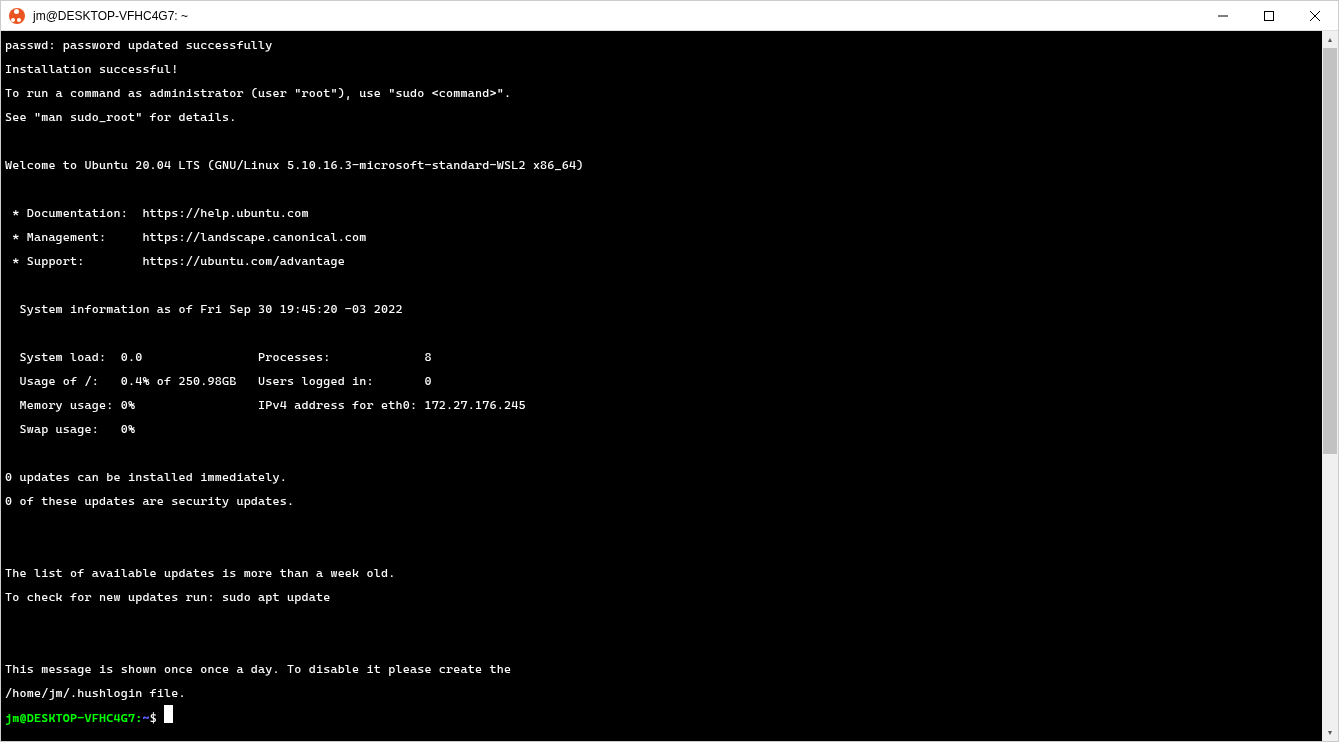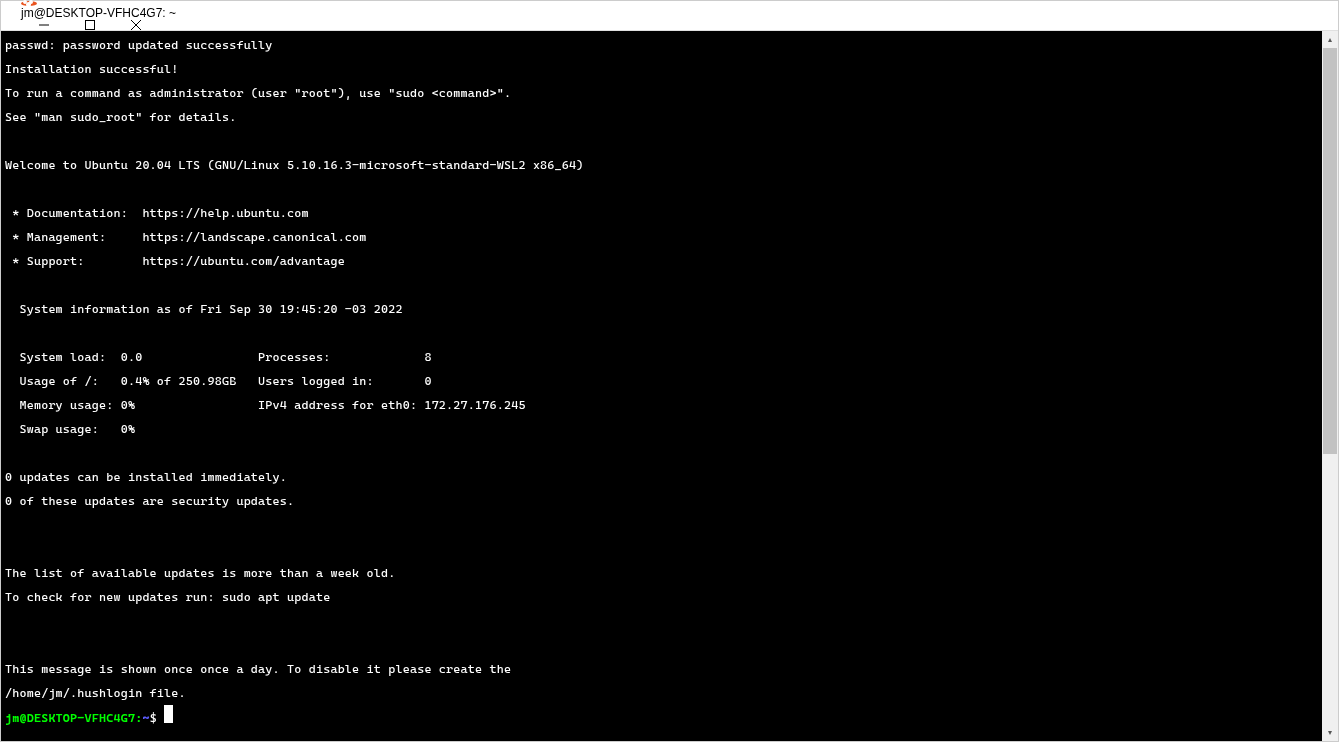--- a/index.html
+++ b/index.html
@@ -18,23 +18,23 @@
       width: 100%;
       height: 100%;
       display: flex;
       flex-direction: column;
       border: 1px solid #ccc;
     }
     .titlebar {
       height: 30px;
       background: #ffffff;
       display: flex;
-      padding-left: 20px;
+      align-items: center;
+      padding-left: 8px;
       border-bottom: 1px solid #e0e0e0;
-      flex-direction: column;
     }
     .titlebar-icon {
       width: 16px;
       height: 16px;
       background: #E95420;
       border-radius: 50%;
       margin-right: 8px;
       display: flex;
       align-items: center;
       justify-content: center;

